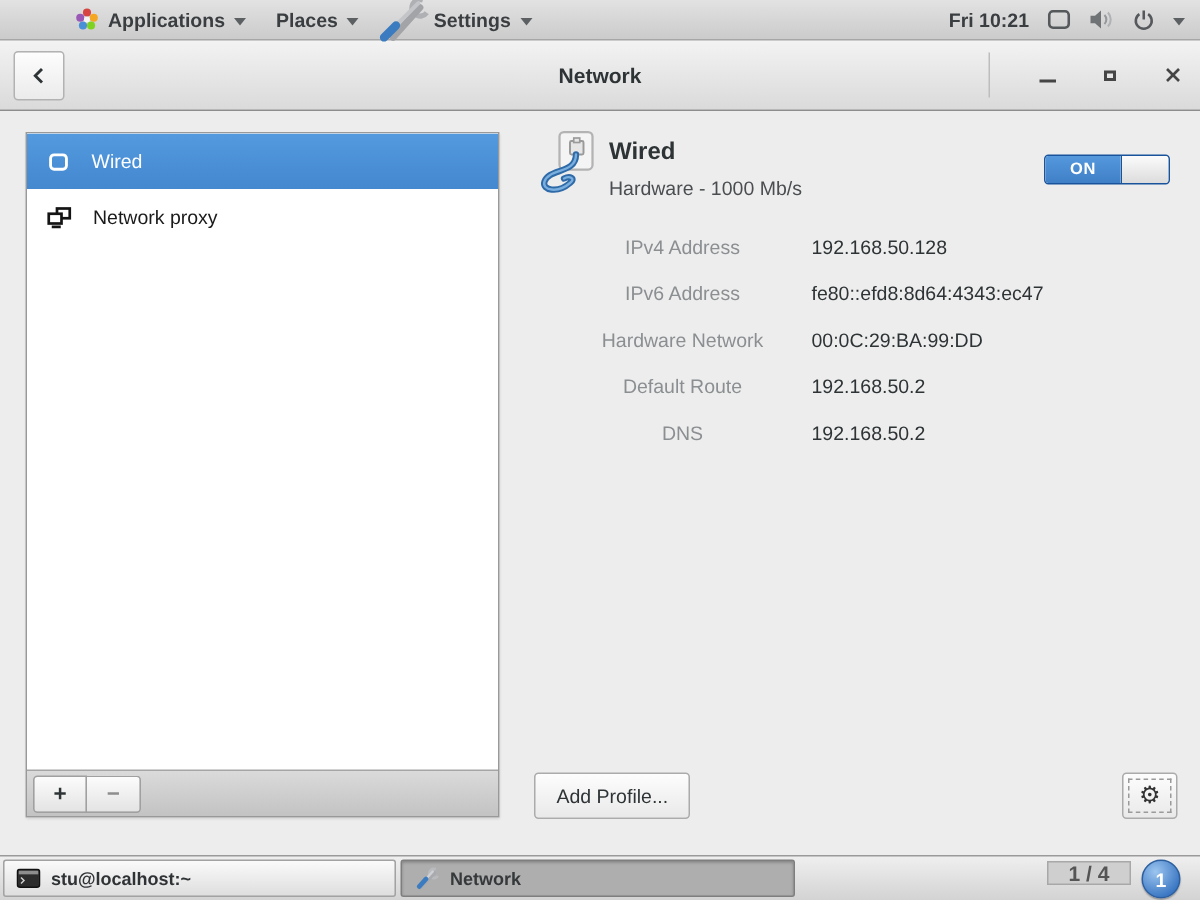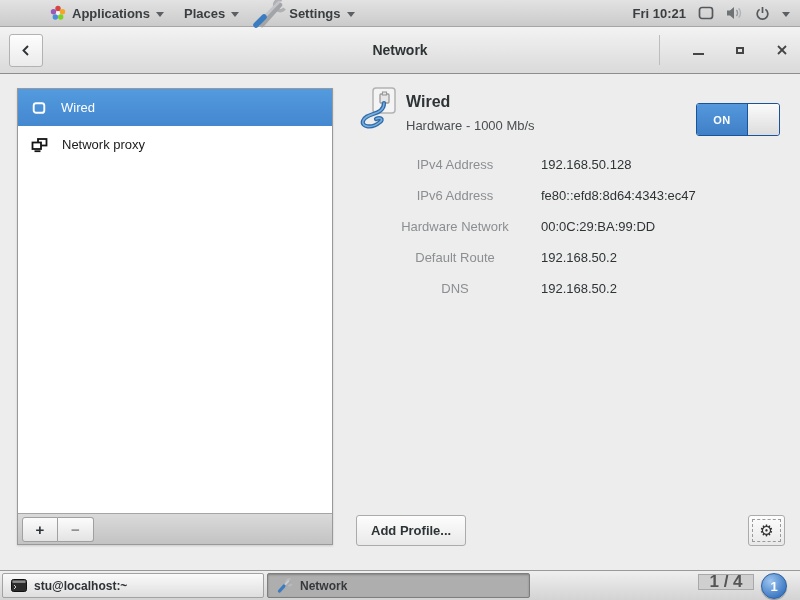--- a/index.html
+++ b/index.html
@@ -54,55 +54,55 @@
     border:1px solid #a0a0a0; font-size:15px; font-weight:bold; color:#2e3436;
     display:flex; align-items:center; justify-content:center; cursor:pointer; }
   .tool-btn.add { border-radius:3px 0 0 3px; }
   .tool-btn.remove { border-radius:0 3px 3px 0; border-left:none; color:#8e8e8e; }
 
   .main { position:absolute; left:350px; right:0; top:0; bottom:0; }
   .device-icon { position:absolute; left:6px; top:12px; }
   .device-title { position:absolute; left:56px; top:19px; font-size:16px; font-weight:bold; color:#2e3436; }
   .device-status { position:absolute; left:56px; top:44px; font-size:13px; color:#4a4e51; }
 
-  .toggle { position:absolute; right:20px; top:29px; width:84px; height:33px;
+  .toggle { position:absolute; right:20px; top:29px; width:84px; height:20px;
     border:1px solid #18539c; border-radius:3px; display:flex; overflow:hidden; cursor:pointer;
     background:#fff; }
   .toggle-on { width:50px; background:linear-gradient(#5598dc,#3f7fc6); color:#fff;
     font-size:11px; font-weight:bold; letter-spacing:.5px; display:flex; align-items:center;
     justify-content:center; }
   .toggle-handle { flex:1; background:linear-gradient(#fbfbfb,#dcdcdc); border-left:1px solid #18539c;
     border-radius:0 2px 2px 0; }
 
   .details { position:absolute; left:30px; top:75px; display:grid;
     grid-template-columns:150px auto; column-gap:11px; font-size:13px; }
   .details .lbl { text-align:center; color:#8b8f92; line-height:31px; }
   .details .val { color:#2e3436; line-height:31px; }
 
   .add-profile-btn { position:absolute; left:6px; top:441px; height:31px; padding:0 14px;
     background:linear-gradient(#fdfdfd,#e9e9e9); border:1px solid #ababab; border-radius:3px;
-    font-size:13px; color:#2e3436; cursor:pointer; font-family:inherit;font-weight:bold; }
+    font-size:13px; color:#2e3436; cursor:pointer; font-family:inherit; }
   .gear-btn { position:absolute; right:15px; top:441px; width:37px; height:31px;
     background:linear-gradient(#fdfdfd,#e9e9e9); border:1px solid #ababab; border-radius:3px;
     display:flex; align-items:center; justify-content:center; cursor:pointer; }
   .gear-inner { border:1px dashed #9a9a9a; width:29px; height:23px; display:flex;
     align-items:center; justify-content:center; font-size:16px; color:#333; line-height:1; }
 
   
   .taskbar { position:absolute; bottom:0; left:0; right:0; height:30px;
     background:linear-gradient(#efefef,#d3d3d3); border-top:1px solid #9a9a9a; z-index:30; }
   .tb-btn { position:absolute; top:2px; height:25px; display:flex; align-items:center; gap:7px;
     padding:0 8px; font-size:12px; font-weight:bold; color:#2f3336; cursor:pointer;
     border:1px solid #a2a2a2; border-radius:2px; background:linear-gradient(#fafafa,#dedede); }
   .tb-btn.first { left:2px; width:262px; }
   .tb-btn.pressed { left:267px; width:263px; background:#aeaeae;
     border-color:#7e7e7e; box-shadow:inset 0 1px 2px rgba(0,0,0,.25); color:#36393b; }
   .pager { position:absolute; right:46px; top:3px; width:56px; height:16px;
     background:#cfcfcf; border:1px solid #a8a8a8; display:flex; align-items:center;
-    justify-content:center; font-size:17px; font-weight:bold; color:#555; cursor:pointer; }
+    justify-content:center; font-size:14px; font-weight:bold; color:#555; cursor:pointer; }
   .notif-badge { position:absolute; right:13px; top:2px; width:26px; height:26px;
     border-radius:50%; background:radial-gradient(circle at 35% 30%, #9cc5ef, #3b77c3 75%);
     border:1px solid #2d5f9e; color:#fff; font-size:13px; font-weight:bold;
     display:flex; align-items:center; justify-content:center; cursor:pointer;
     box-shadow:0 1px 1px rgba(0,0,0,.3); }
 </style>
 </head>
 <body>
 
 <div class="screen">

